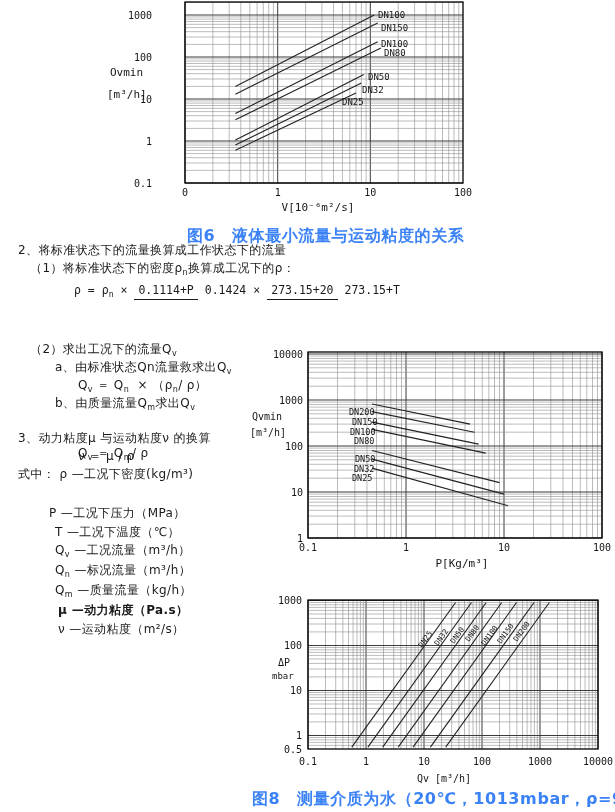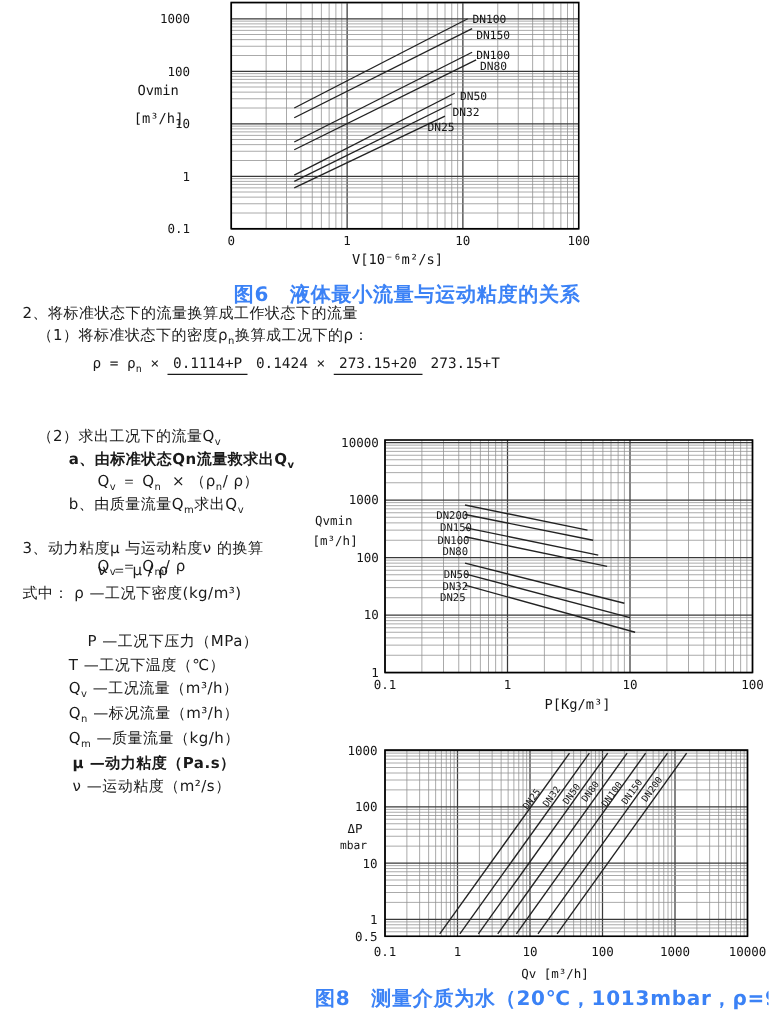--- a/index.html
+++ b/index.html
@@ -339,27 +339,27 @@
       <text x="221" y="50" font-size="7.5" text-anchor="start" transform="rotate(-54 221 50)">DN80</text>
       <text x="237" y="54" font-size="7.5" text-anchor="start" transform="rotate(-54 237 54)">DN100</text>
       <text x="253" y="52" font-size="7.5" text-anchor="start" transform="rotate(-54 253 52)">DN150</text>
       <text x="269" y="50" font-size="7.5" text-anchor="start" transform="rotate(-54 269 50)">DN200</text>
     </svg>
   <div class="cap" style="left:252px;top:789px;">图8　测量介质为水（20℃，1013mbar，ρ=998kg/m³）时的压力损失</div>
 
 <div class="tl" style="left: 18px; top: 243px;">2、将标准状态下的流量换算成工作状态下的流量</div>
     <div class="tl" style="left: 30px; top: 261px;">（1）将标准状态下的密度ρ<sub>n</sub>换算成工况下的ρ：</div>
     <div class="tl" style="left: 30px; top: 342px;">（2）求出工况下的流量Q<sub>v</sub></div>
-    <div class="tl" style="left: 55px; top: 360px; font-weight: bold;">a、由标准状态Qn流量救求出Q<sub>v</sub></div>
+    <div class="tl" style="left: 55px; top: 360px;">a、由标准状态Qn流量救求出Q<sub>v</sub></div>
     <div class="tl" style="left: 78px; top: 378px;">Q<sub>v</sub> ＝ Q<sub>n</sub>  × （ρ<sub>n</sub>/ ρ）</div>
     <div class="tl" style="left: 55px; top: 396px;">b、由质量流量Q<sub>m</sub>求出Q<sub>v</sub></div>
     <div class="tl" style="left: 78px; top: 414px; margin-top: 32px;">Q<sub>v</sub> ＝ Q<sub>m</sub>/ ρ</div>
     <div class="tl" style="left: 18px; top: 431px;">3、动力粘度μ 与运动粘度ν 的换算</div>
     <div class="tl" style="left: 78px; top: 449px;">ν ＝ μ / ρ</div>
     <div class="tl" style="left: 18px; top: 467px;">式中： ρ —工况下密度(kg/m³)</div>
-    <div class="tl" style="left: 70px; top: 506px;">P —工况下压力（MPa）</div>
+    <div class="tl" style="left: 49px; top: 506px;">P —工况下压力（MPa）</div>
     <div class="tl" style="left: 55px; top: 525px;">T —工况下温度（℃）</div>
     <div class="tl" style="left: 55px; top: 543px;">Q<sub>v</sub> —工况流量（m³/h）</div>
     <div class="tl" style="left: 55px; top: 563px;">Q<sub>n</sub> —标况流量（m³/h）</div>
     <div class="tl" style="left: 55px; top: 583px;">Q<sub>m</sub> —质量流量（kg/h）</div>
     <div class="tl" style="left: 58px; top: 603px; font-weight: bold;">μ —动力粘度（Pa.s）</div>
     <div class="tl" style="left: 58px; top: 622px;">ν —运动粘度（m²/s）</div>
   </div>
 
 </body></html>

